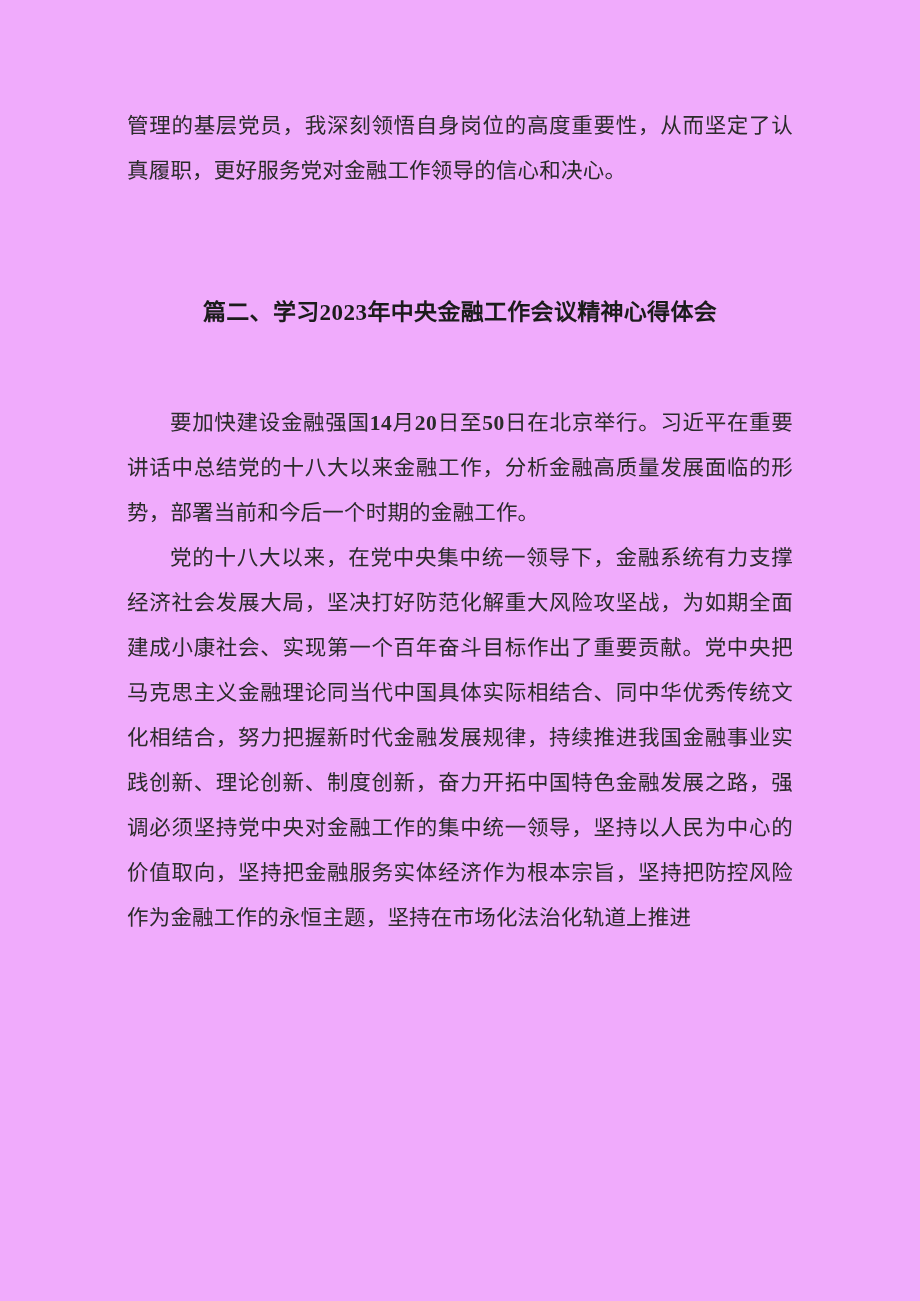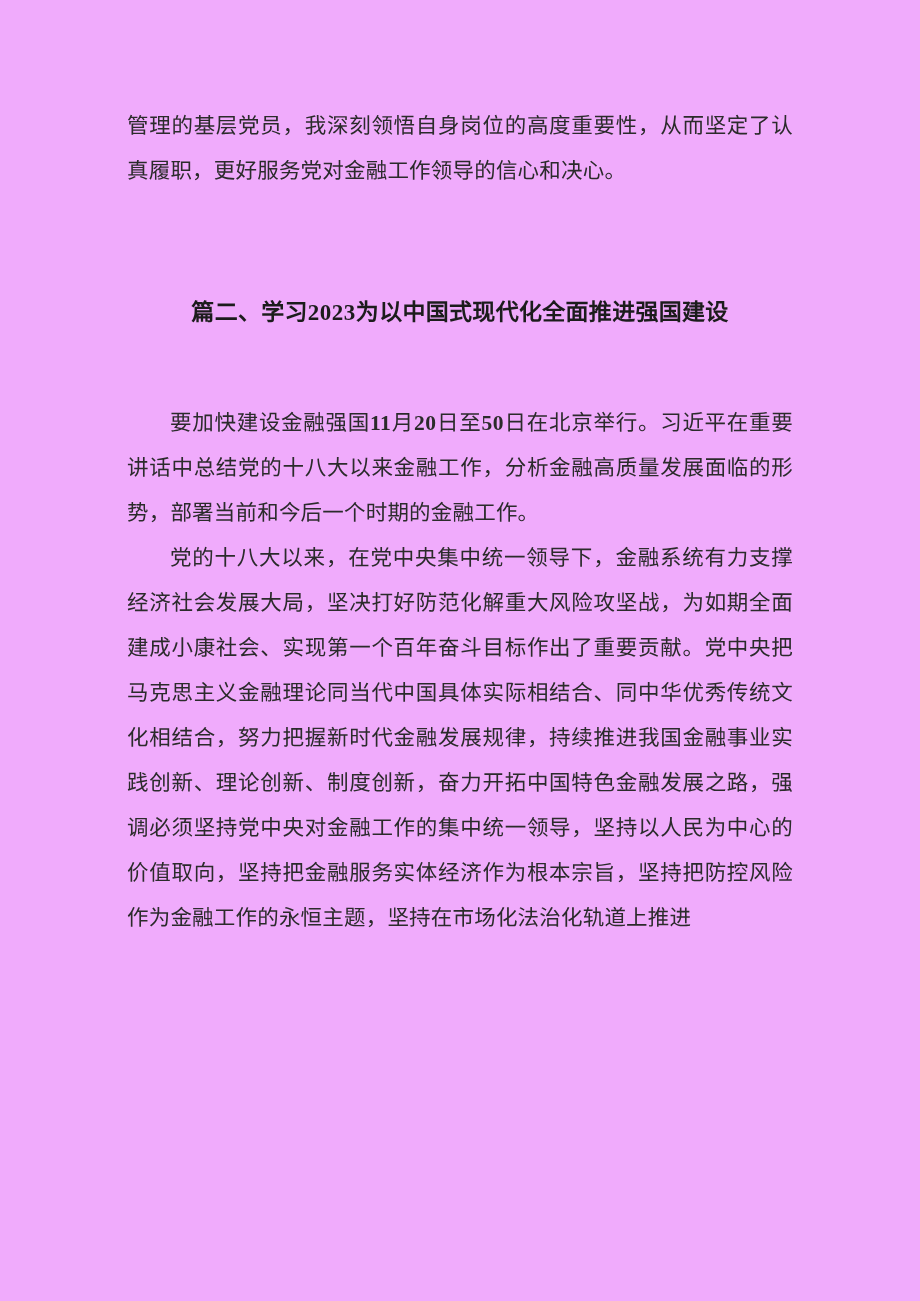--- a/index.html
+++ b/index.html
@@ -76,24 +76,24 @@
 
 <div class="page">
 
   <div class="doc-body">
 
     <p class="para continuation">管理的基层党员，我深刻领悟自身岗位的高度重要性，从而坚定了认真履职，更好服务党对金融工作领导的信心和决心。</p>
 
 
     <div class="gap-before-heading"></div>
 
-    <h2 class="section-heading"><span>篇二、学习</span><span class="num">2023</span><span>为以中国式现代化全面推进强国建设</span></h2>
+    <h2 class="section-heading"><span>篇二、学习</span><span class="num">2023</span><span>年中央金融工作会议精神心得体会</span></h2>
 
     <div class="gap-after-heading"></div>
 
-    <p class="para"><span>要加快建设金融强国</span><span class="num">11</span><span>月</span><span class="num">20</span><span>日至</span><span class="num">50</span><span>日在北京举行。习近平在重要讲话中总结党的十八大以来金融工作，分析金融高质量发展面临的形势，部署当前和今后一个时期的金融工作。</span></p>
+    <p class="para"><span>要加快建设金融强国</span><span class="num">14</span><span>月</span><span class="num">20</span><span>日至</span><span class="num">50</span><span>日在北京举行。习近平在重要讲话中总结党的十八大以来金融工作，分析金融高质量发展面临的形势，部署当前和今后一个时期的金融工作。</span></p>
 
 
     <p class="para">党的十八大以来，在党中央集中统一领导下，金融系统有力支撑经济社会发展大局，坚决打好防范化解重大风险攻坚战，为如期全面建成小康社会、实现第一个百年奋斗目标作出了重要贡献。党中央把马克思主义金融理论同当代中国具体实际相结合、同中华优秀传统文化相结合，努力把握新时代金融发展规律，持续推进我国金融事业实践创新、理论创新、制度创新，奋力开拓中国特色金融发展之路，强调必须坚持党中央对金融工作的集中统一领导，坚持以人民为中心的价值取向，坚持把金融服务实体经济作为根本宗旨，坚持把防控风险作为金融工作的永恒主题，坚持在市场化法治化轨道上推进</p>
 
   </div>
 
 </div>
 
 </body></html>

